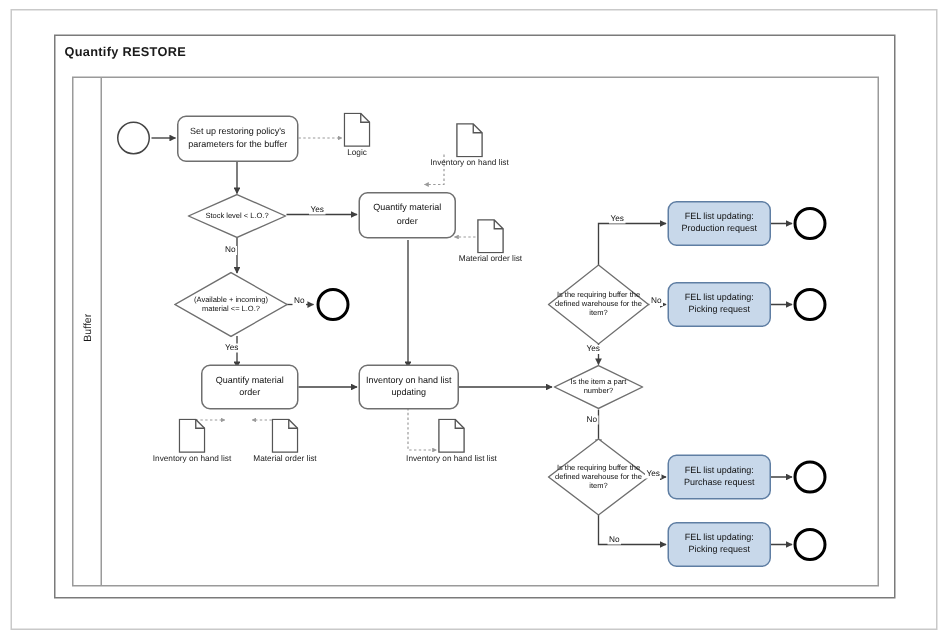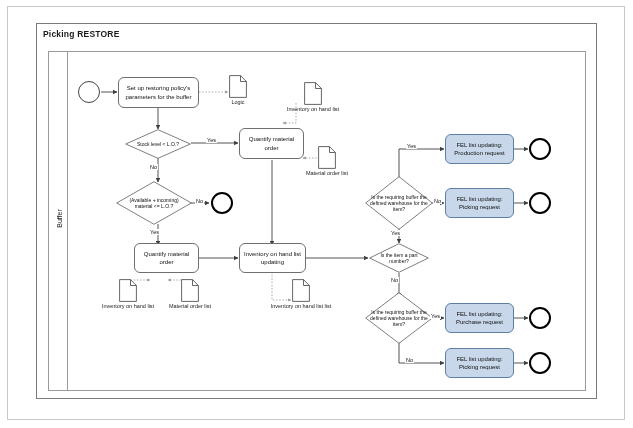--- a/index.html
+++ b/index.html
@@ -165,21 +165,21 @@
   }
 </style>
 </head>
 <body>
 
 <div id="root">
 
   <div id="page-frame"></div>
 
   <div id="pool">
-    <div id="pool-title">Picking RESTORE</div>
+    <div id="pool-title">Quantify RESTORE</div>
     <div id="lane">
       <div id="lane-label-cell">
         <div id="lane-label">Buffer</div>
       </div>
     </div>
   </div>
 
   <svg id="wires" viewBox="0 0 633 428">
     <defs>
       <marker id="arrow" viewBox="0 0 10 10" refX="9" refY="5" markerWidth="5" markerHeight="5" orient="auto-start-reverse">

